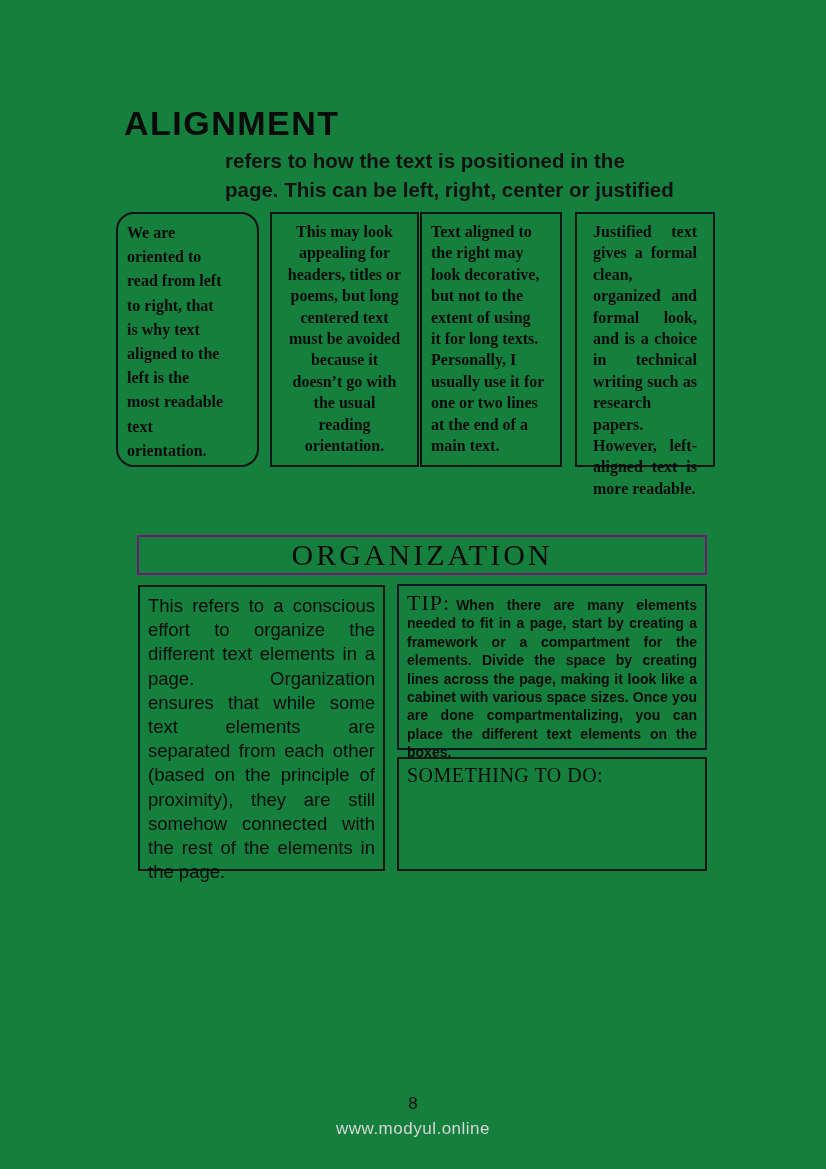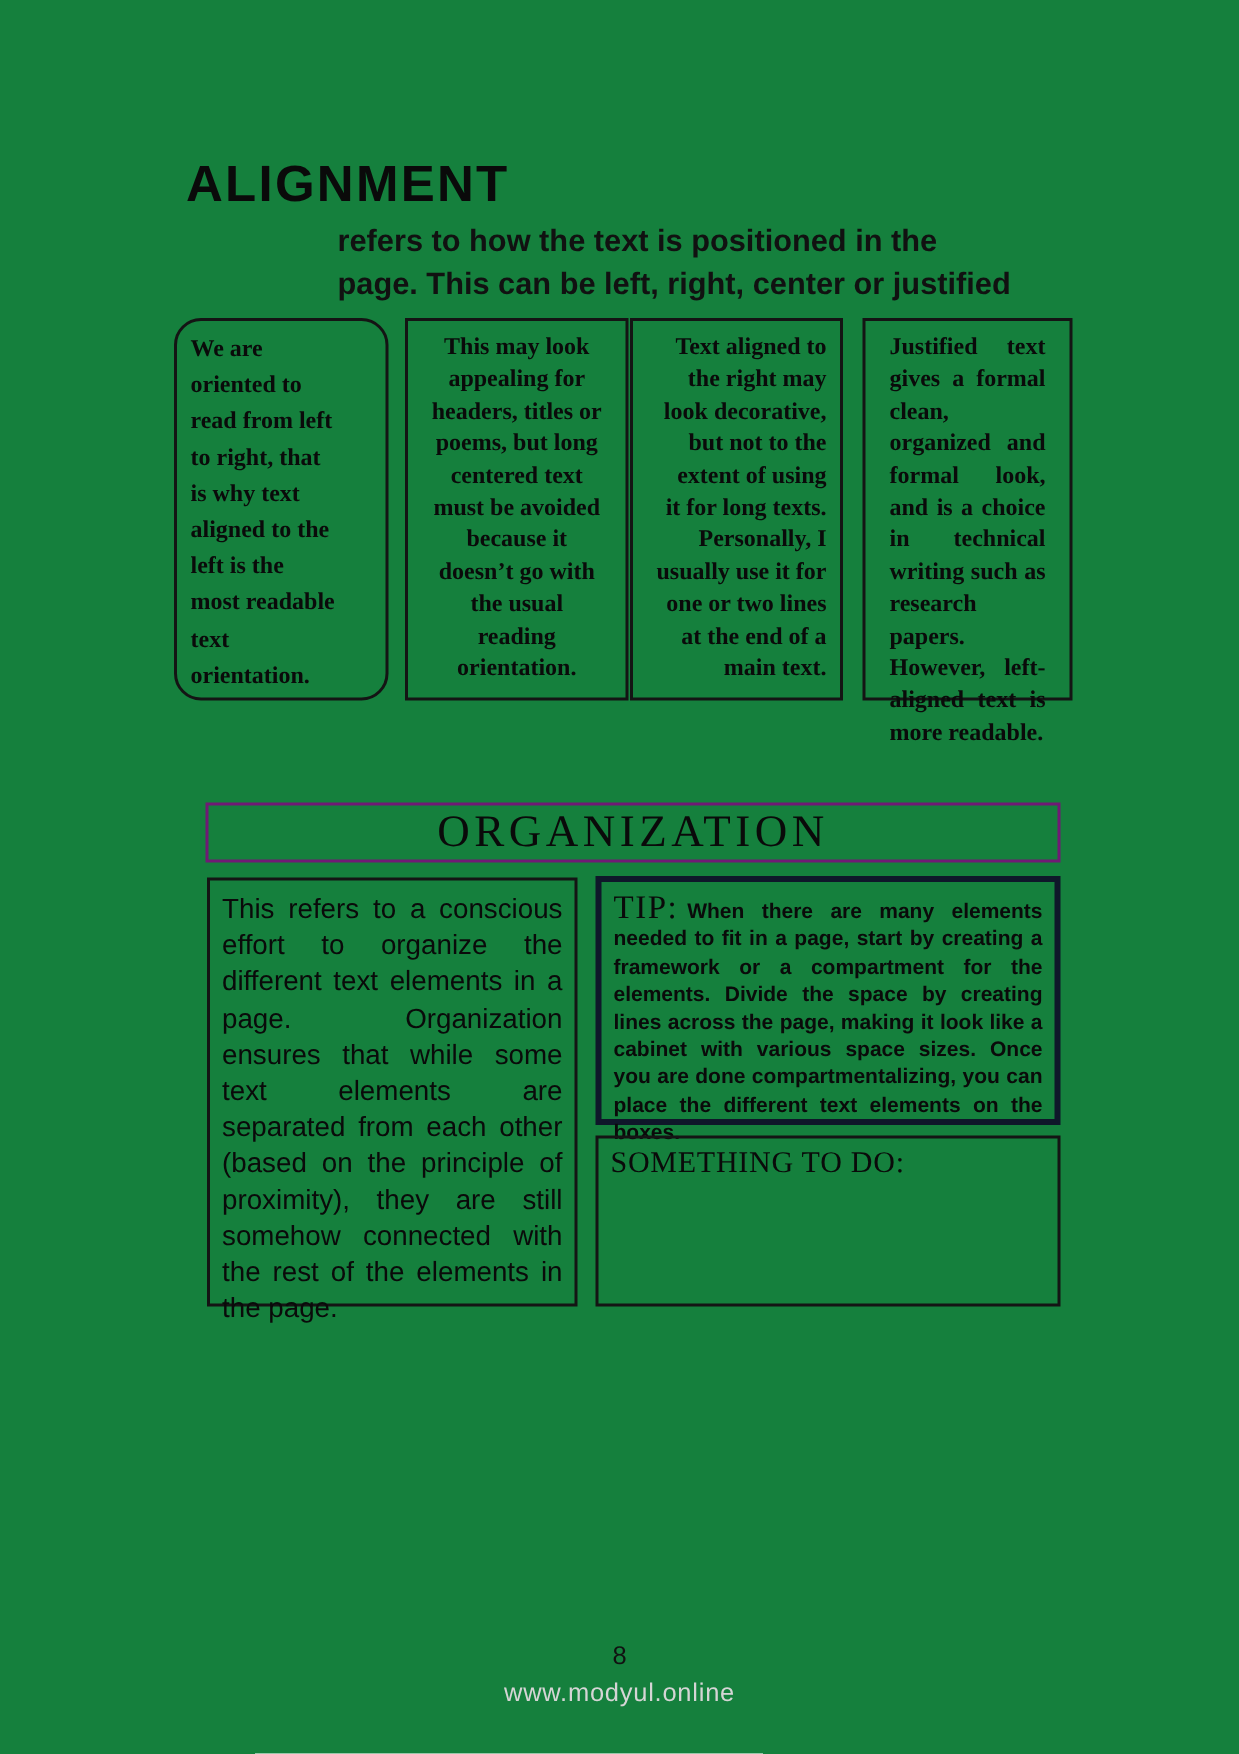--- a/index.html
+++ b/index.html
@@ -19,37 +19,37 @@
   }
   .abox {
     position:absolute; top:212px; height:255px; box-sizing:border-box;
     border:2px solid #141414; padding:7px 9px;
     font-family:"Liberation Serif", serif; font-weight:bold; font-size:16px;
     color:#0a0a0a;
   }
   .abox.pre { white-space:pre-line; }
   #abox-left    { left:116px; width:143px; line-height:24.2px; text-align:left;border-radius:18px; }
   #abox-center  { left:270px; width:149px; line-height:21.4px; text-align:center; }
-  #abox-right   { left:420px; width:142px; line-height:21.4px; text-align:right; }
+  #abox-right   { left:420px; width:142px; line-height:21.4px; }
   #abox-justify { left:575px; width:140px; line-height:21.4px; text-align:justify; padding:7px 16px; }
   .org-title-box {
     position:absolute; left:137px; top:535px; width:570px; height:40px;
     box-sizing:border-box; border:2px solid #701a75;
     display:flex; align-items:center; justify-content:center;
     font-family:"Liberation Serif", serif; font-size:30px; letter-spacing:3px;
     color:#0a0a0a;
   }
   .org-desc-box {
     position:absolute; left:138px; top:585px; width:247px; height:286px;
     box-sizing:border-box; border:2px solid #141414; padding:7px 8px;
     font-size:18.5px; line-height:24.2px; text-align:justify; color:#0a0a0a;
   }
   .tip-box {
     position:absolute; left:397px; top:584px; width:310px; height:166px;
-    box-sizing:border-box; border:4px solid #0f172a; padding:6px 8px 4px 8px;
+    box-sizing:border-box; border:2px solid #0f172a; padding:6px 8px 4px 8px;
   }
   .tip-p { margin:0; font-size:14px; font-weight:bold; line-height:18.4px; text-align:justify; color:#0a0a0a; }
   .tip-label {
     font-family:"Liberation Serif", serif; font-weight:normal;
     font-size:22px; line-height:1; letter-spacing:1px; padding-right:6px;
   }
   .todo-box {
     position:absolute; left:397px; top:757px; width:310px; height:114px;
     box-sizing:border-box; border:2px solid #141414; padding:4px 8px;
   }

